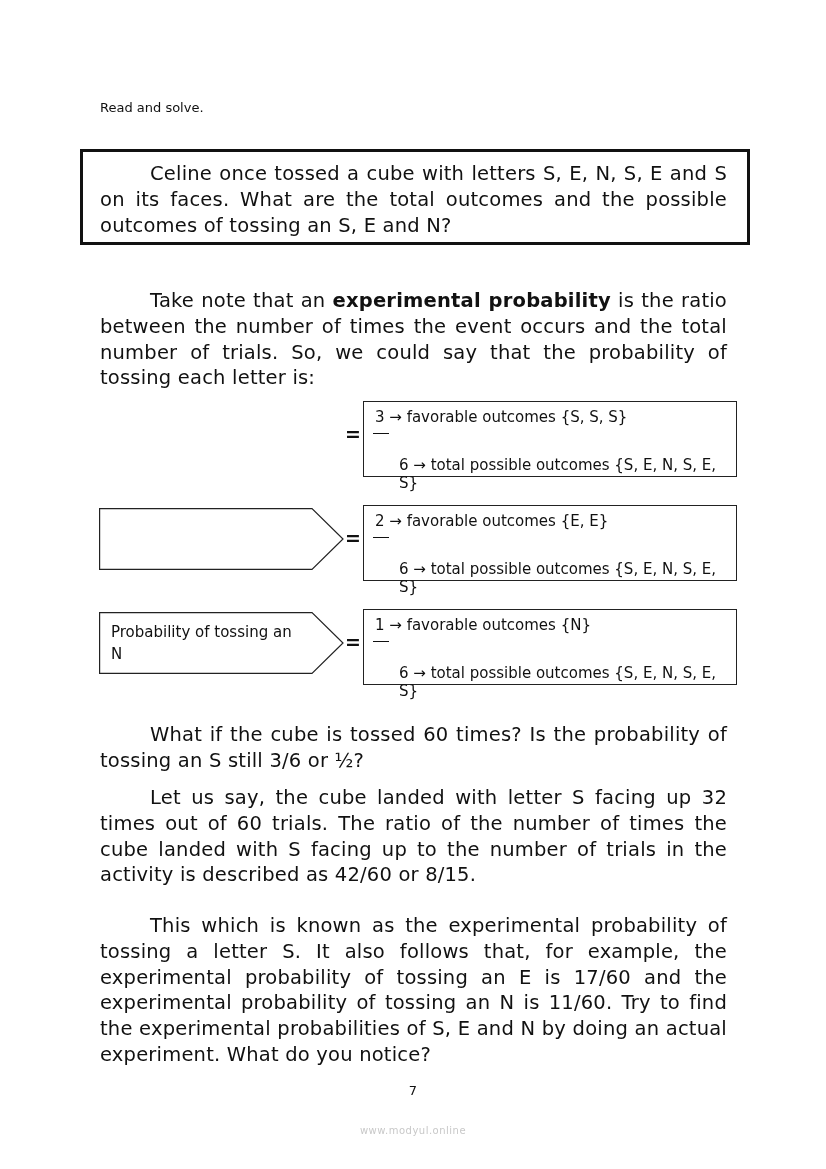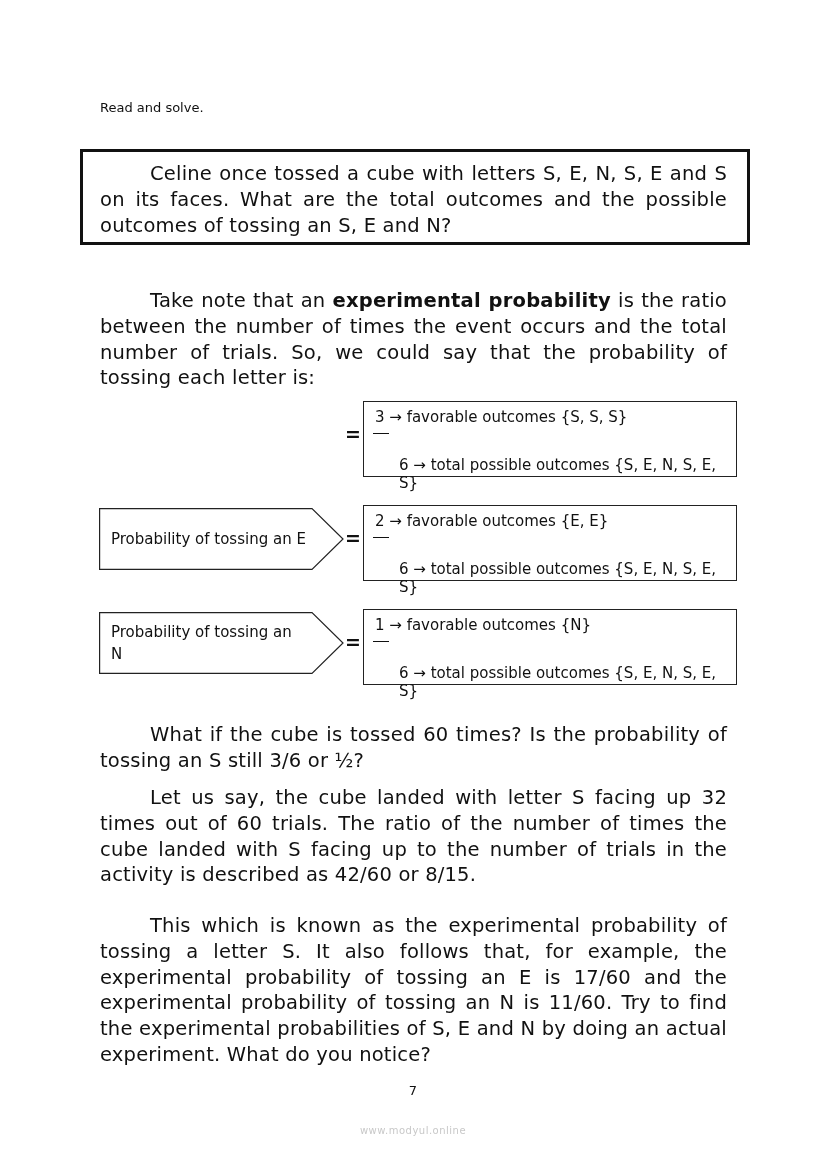--- a/index.html
+++ b/index.html
@@ -46,21 +46,20 @@
     <div class="frac-bar"></div>
     <div class="den-line">6 → total possible outcomes {S, E, N, S, E, S}</div>
   </div>
 </div>
 
 <div class="row" style="top:505px;">
   <div class="label-shape">
     <svg width="245" height="62" viewBox="0 0 245 62">
         <path d="M0.6,0.6 H213 L244,31 L213,61.4 H0.6 Z" fill="#fff" stroke="#222" stroke-width="1.2"></path>
       </svg>
-    <div class="label-text">Probability of tossing an E</div>
   </div>
   <div class="equals">=</div>
   <div class="fraction-box">
     <div class="num-line">2 → favorable outcomes {E, E}</div>
     <div class="frac-bar"></div>
     <div class="den-line">6 → total possible outcomes {S, E, N, S, E, S}</div>
   </div>
 </div>
 
 <div class="row" style="top:609px;">

